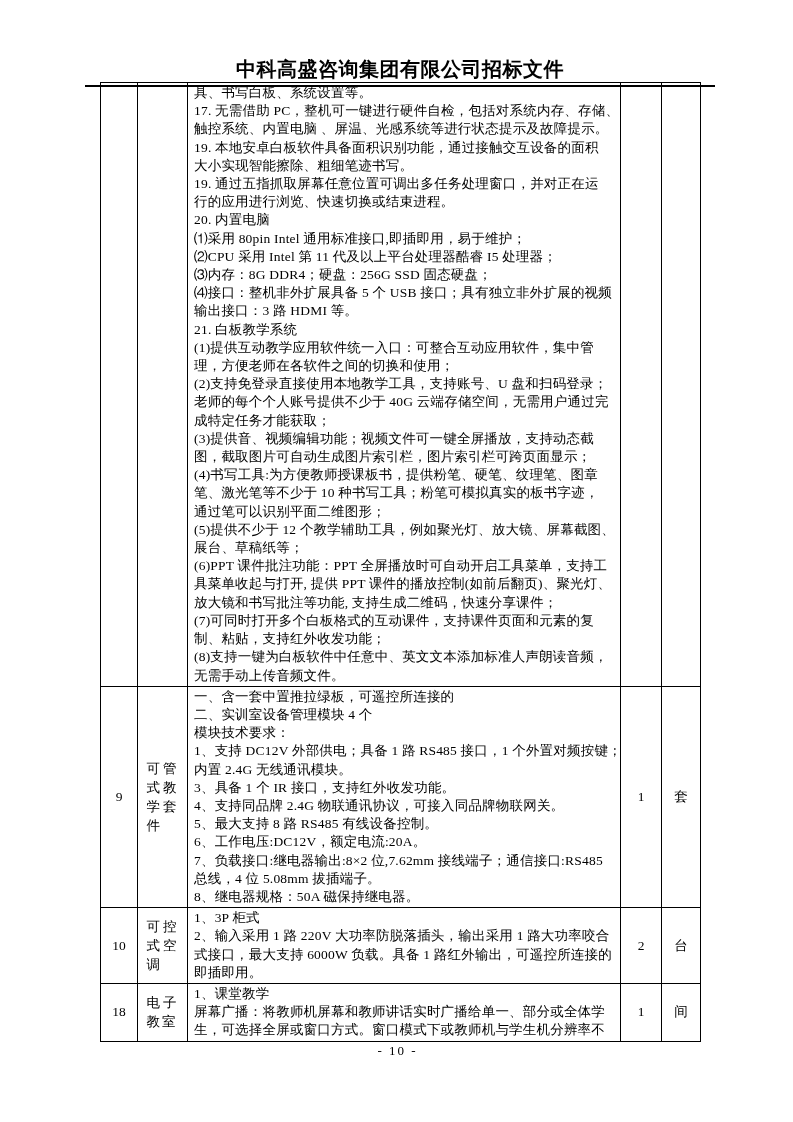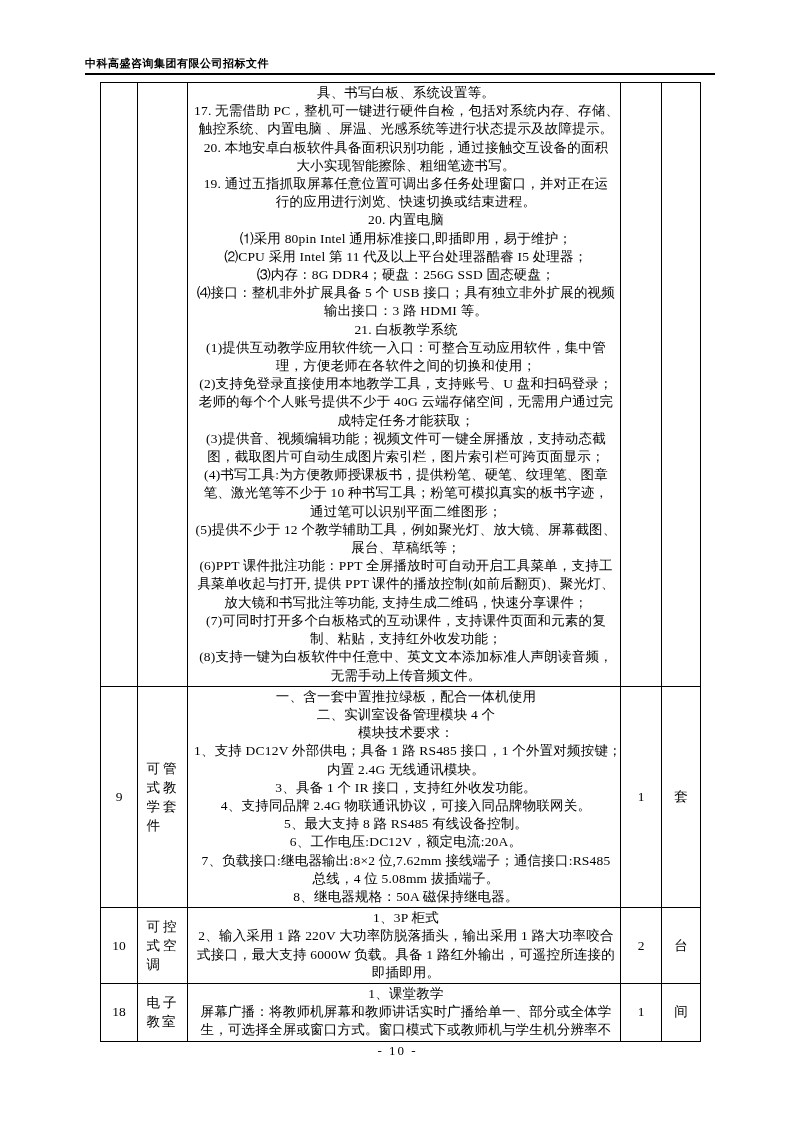--- a/index.html
+++ b/index.html
@@ -12,24 +12,24 @@
     overflow: hidden;
   }
   .page {
     position: absolute; top: 0; left: 0;
     width: 793px; height: 1122px;
     background: #fff;
   }
   .page-header {
     position: absolute;
     top: 56px; left: 85px; width: 630px;
-    display: flex; justify-content: flex-start; align-items: flex-end;
+    display: flex; justify-content: center; align-items: flex-end;
     border-bottom: 2px solid #000;
     padding-bottom: 2px;
-    font-size: 11px; font-weight: bold;
+    font-size: 20px; font-weight: bold;
     letter-spacing: 0.5px;
   }
   .spec-table {
     position: absolute;
     top: 82px; left: 100px;
     width: 600px;
     border-collapse: collapse;
     table-layout: fixed;
   }
   .spec-table td {
@@ -45,21 +45,20 @@
   .col-unit { width: 39px; }
   td.cell-no, td.cell-qty, td.cell-unit { text-align: center; }
   td.cell-cat { text-align: center; }
   .cat-inner { width: 32px; margin: 0 auto; line-height: 19px; letter-spacing: 2px; text-align: justify; }
   td.cell-content { vertical-align: top; padding: 1px 2px 1px 6px; }
   .content-line {
     line-height: 18.2px;
     white-space: nowrap;
     overflow: hidden;
     letter-spacing: 0.2px;
-    text-align: center;
   }
   .page-footer {
     position: absolute;
     top: 1043px; left: 1px; width: 793px;
     text-align: center;
     font-size: 13px;
     letter-spacing: 2px;
   }
 </style>
 </head>
@@ -83,21 +82,21 @@
     <tbody>
     <tr>
       <td class="cell-no"></td>
       <td class="cell-cat">
         <div class="cat-inner"></div>
       </td>
       <td class="cell-content">
             <div class="content-line">具、书写白板、系统设置等。</div>
             <div class="content-line">17. 无需借助 PC，整机可一键进行硬件自检，包括对系统内存、存储、</div>
             <div class="content-line">触控系统、内置电脑 、屏温、光感系统等进行状态提示及故障提示。</div>
-            <div class="content-line">20. 本地安卓白板软件具备面积识别功能，通过接触交互设备的面积</div>
+            <div class="content-line">19. 本地安卓白板软件具备面积识别功能，通过接触交互设备的面积</div>
             <div class="content-line">大小实现智能擦除、粗细笔迹书写。</div>
             <div class="content-line">19. 通过五指抓取屏幕任意位置可调出多任务处理窗口，并对正在运</div>
             <div class="content-line">行的应用进行浏览、快速切换或结束进程。</div>
             <div class="content-line">20. 内置电脑</div>
             <div class="content-line">⑴采用 80pin Intel 通用标准接口,即插即用，易于维护；</div>
             <div class="content-line">⑵CPU 采用 Intel 第 11 代及以上平台处理器酷睿 I5 处理器；</div>
             <div class="content-line">⑶内存：8G DDR4；硬盘：256G SSD 固态硬盘；</div>
             <div class="content-line">⑷接口：整机非外扩展具备 5 个 USB 接口；具有独立非外扩展的视频</div>
             <div class="content-line">输出接口：3 路 HDMI 等。</div>
             <div class="content-line">21. 白板教学系统</div>
@@ -124,21 +123,21 @@
       <td class="cell-qty"></td>
       <td class="cell-unit"></td>
     </tr>
 
     <tr>
       <td class="cell-no">9</td>
       <td class="cell-cat">
         <div class="cat-inner">可管式教学套件</div>
       </td>
       <td class="cell-content">
-            <div class="content-line">一、含一套中置推拉绿板，配合一体机使用</div>
+            <div class="content-line">一、含一套中置推拉绿板，可遥控所连接的</div>
             <div class="content-line">二、实训室设备管理模块 4 个</div>
             <div class="content-line">模块技术要求：</div>
             <div class="content-line">1、支持 DC12V 外部供电；具备 1 路 RS485 接口，1 个外置对频按键；</div>
             <div class="content-line">内置 2.4G 无线通讯模块。</div>
             <div class="content-line">3、具备 1 个 IR 接口，支持红外收发功能。</div>
             <div class="content-line">4、支持同品牌 2.4G 物联通讯协议，可接入同品牌物联网关。</div>
             <div class="content-line">5、最大支持 8 路 RS485 有线设备控制。</div>
             <div class="content-line">6、工作电压:DC12V，额定电流:20A。</div>
             <div class="content-line">7、负载接口:继电器输出:8×2 位,7.62mm 接线端子；通信接口:RS485</div>
             <div class="content-line">总线，4 位 5.08mm 拔插端子。</div>

